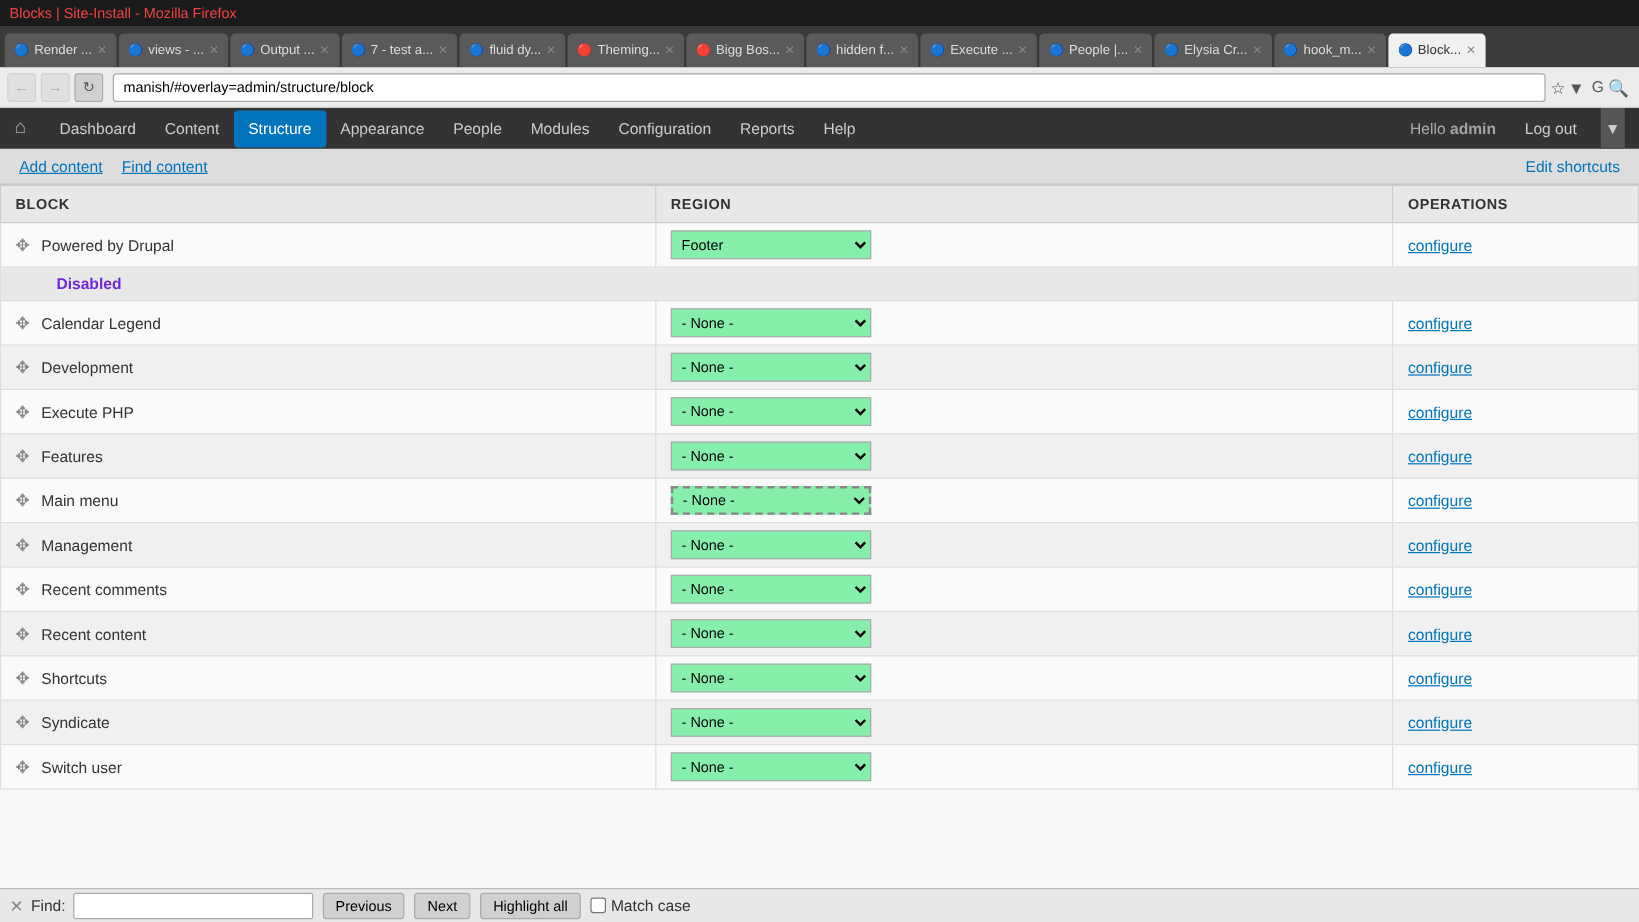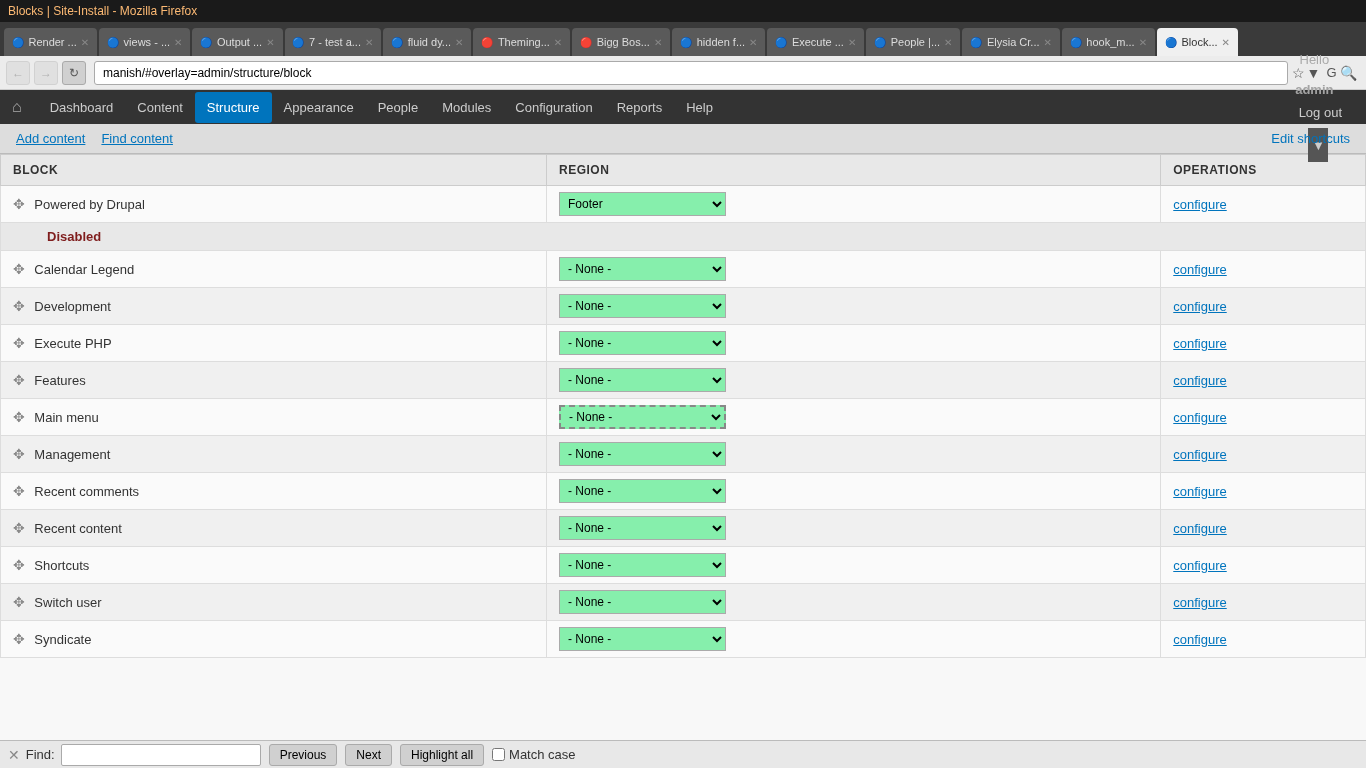--- a/index.html
+++ b/index.html
@@ -1,21 +1,21 @@
 <!DOCTYPE html>
 <html><head>
   <meta charset="utf-8">
   <style>
     * { box-sizing: border-box; margin: 0; padding: 0; }
     body { font-family: Arial, sans-serif; font-size: 13px; background: #555; color: #333; }
 
     
     .title-bar {
       background: #1a1a1a;
-      color: #fdba74;
+      color: #ef4444;
       height: 22px;
       display: flex;
       align-items: center;
       padding: 0 8px;
       font-size: 12px;
     }
 
     
     .tab-bar {
       background: #3a3a3a;
@@ -113,21 +113,20 @@
       background: #0074bd;
       color: white;
       border-radius: 3px;
     }
     .drupal-topbar-right {
       margin-left: auto;
       display: flex;
       align-items: center;
       color: #ccc;
       font-size: 13px;
-      flex-direction: column;
     }
     .drupal-topbar-right a { color: #ccc; text-decoration: none; margin-left: 12px; }
     .hello-text { color: #aaa; }
     .admin-text { color: #a3a3a3; font-weight: bold; }
     .dropdown-arrow {
       background: #555;
       width: 20px; height: 34px;
       display: flex; align-items: center; justify-content: center;
       color: #ccc; cursor: pointer; margin-left: 8px;
     }
@@ -182,21 +181,21 @@
       border: 1px solid #ddd;
       padding: 6px 12px;
       vertical-align: middle;
     }
     .block-table tr:nth-child(even) td { background: #f0f0f0; }
     .block-table tr:nth-child(odd) td { background: #fafafa; }
     .disabled-header td {
       background: #e8e8e8 !important;
       font-weight: bold;
       font-size: 13px;
-      color: #7f1d1d;
+      color: #6d28d9;
       padding-left: 46px;
     }
     .drag-handle {
       color: #888;
       cursor: move;
       font-size: 14px;
       margin-right: 6px;
     }
     .configure-link {
       color: #0074bd;
@@ -546,37 +545,37 @@
           </select>
         </td>
         <td>
           <a class="configure-link">configure</a>
         </td>
       </tr>
 
       <tr>
         <td>
           <span class="drag-handle">✥</span>
+          <span>Syndicate</span>
+        </td>
+        <td>
+          <select class="region-select">
+            <option>- None -</option>
+            <option>Footer</option>
+          </select>
+        </td>
+        <td>
+          <a class="configure-link">configure</a>
+        </td>
+      </tr>
+
+      <tr>
+        <td>
+          <span class="drag-handle">✥</span>
           <span>Switch user</span>
-        </td>
-        <td>
-          <select class="region-select">
-            <option>- None -</option>
-            <option>Footer</option>
-          </select>
-        </td>
-        <td>
-          <a class="configure-link">configure</a>
-        </td>
-      </tr>
-
-      <tr>
-        <td>
-          <span class="drag-handle">✥</span>
-          <span>Syndicate</span>
         </td>
         <td>
           <select class="region-select">
             <option>- None -</option>
             <option>Footer</option>
           </select>
         </td>
         <td>
           <a class="configure-link">configure</a>
         </td>

